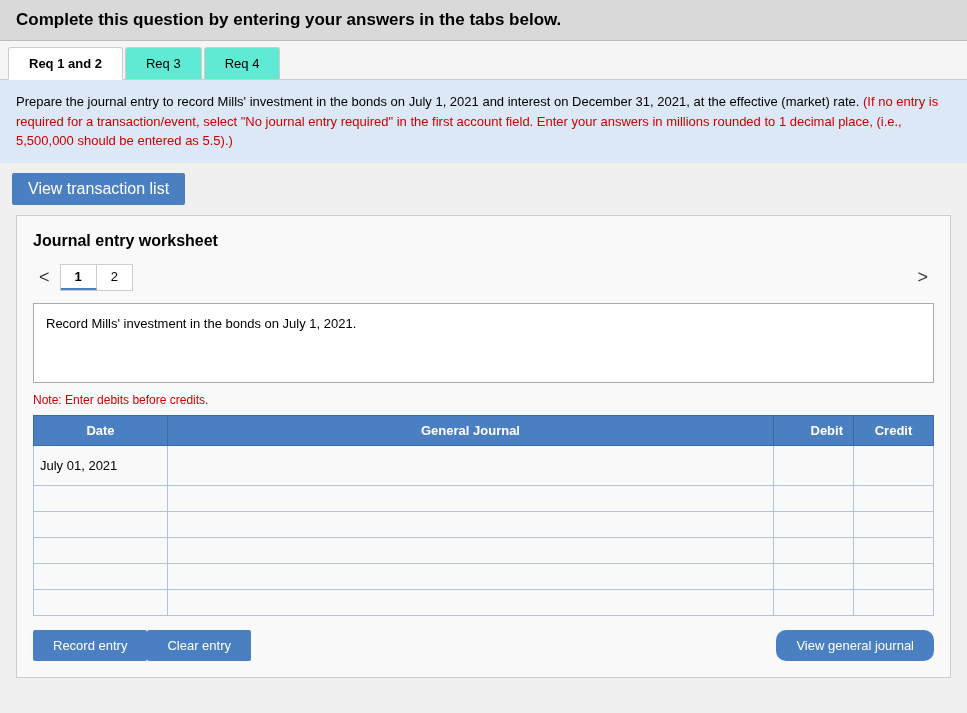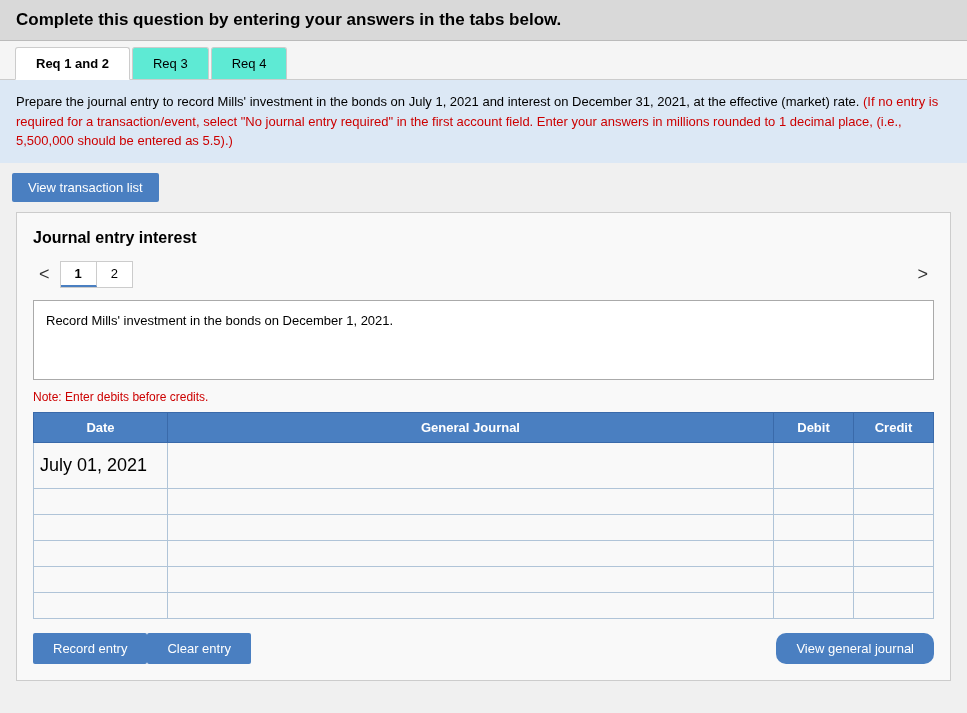--- a/index.html
+++ b/index.html
@@ -11,21 +11,21 @@
       font-weight: bold;
       font-size: 17px;
       border-bottom: 1px solid #bbb;
     }
 
     .tabs-bar {
       background: #f5f5f5;
       border-bottom: 1px solid #ccc;
       display: flex;
       align-items: flex-end;
-      padding: 0 15px;
+      padding: 0 8px;
       padding-top: 6px;
     }
 
     .tab {
       padding: 8px 20px;
       border: 1px solid #ccc;
       border-bottom: none;
       background: #5eead4;
       cursor: pointer;
       margin-right: 2px;
@@ -53,21 +53,21 @@
       color: #cc0000;
     }
 
     .view-transaction-btn {
       background: #4a7fc1;
       color: white;
       border: none;
       padding: 7px 16px;
       margin: 10px 12px;
       cursor: pointer;
-      font-size: 13px;
+      font-size: 16px;
       border-radius: 2px;
     }
 
     .worksheet-container {
       background: #f0f0f0;
       padding: 0 12px 12px 12px;
     }
 
     .worksheet-box {
       background: #f9f9f9;
@@ -148,36 +148,36 @@
     }
 
     .journal-table thead th {
       padding: 7px 10px;
       text-align: center;
       border: 1px solid #3a6aaa;
     }
 
     .journal-table thead th.date-col { width: 134px; text-align: center; }
     .journal-table thead th.gj-col { text-align: center; }
-    .journal-table thead th.debit-col { width: 80px; text-align: center; }
+    .journal-table thead th.debit-col { width: 80px; text-align: right; }
     .journal-table thead th.credit-col { width: 80px; text-align: center; }
 
     .journal-table tbody tr {
       border-bottom: 1px solid #ccc;
     }
 
     .journal-table tbody td {
       padding: 0;
       border: 1px solid #b0c4d8;
       height: 26px;
     }
 
     .journal-table tbody td.date-cell {
       padding: 12px 6px;
-      font-size: 18px;
+      font-size: 13px;
     }
 
     .journal-table tbody td input {
       width: 100%;
       height: 100%;
       border: none;
       outline: none;
       padding: 4px 6px;
       font-size: 13px;
       background: transparent;
@@ -232,38 +232,38 @@
 <div style="background:#f0f0f0;">
   <button class="view-transaction-btn">
     <span>View transaction list</span>
   </button>
 </div>
 
 <div class="worksheet-container">
   <div class="worksheet-box">
 
     <div class="worksheet-title">
-      <span>Journal entry interest</span>
+      <span>Journal entry worksheet</span>
     </div>
 
     <div class="nav-row">
       <span class="nav-arrow">&lt;</span>
       <div class="page-tabs">
         <div class="page-tab active">
           <span>1</span>
         </div>
         <div class="page-tab">
           <span>2</span>
         </div>
       </div>
       <span class="nav-arrow nav-right">&gt;</span>
     </div>
 
     <div class="description-box">
-      <span>Record Mills' investment in the bonds on December 1, 2021.</span>
+      <span>Record Mills' investment in the bonds on July 1, 2021.</span>
     </div>
 
     <div class="note-text">
       <span>Note: Enter debits before credits.</span>
     </div>
 
     <table class="journal-table">
       <thead>
         <tr>
           <th class="date-col">

